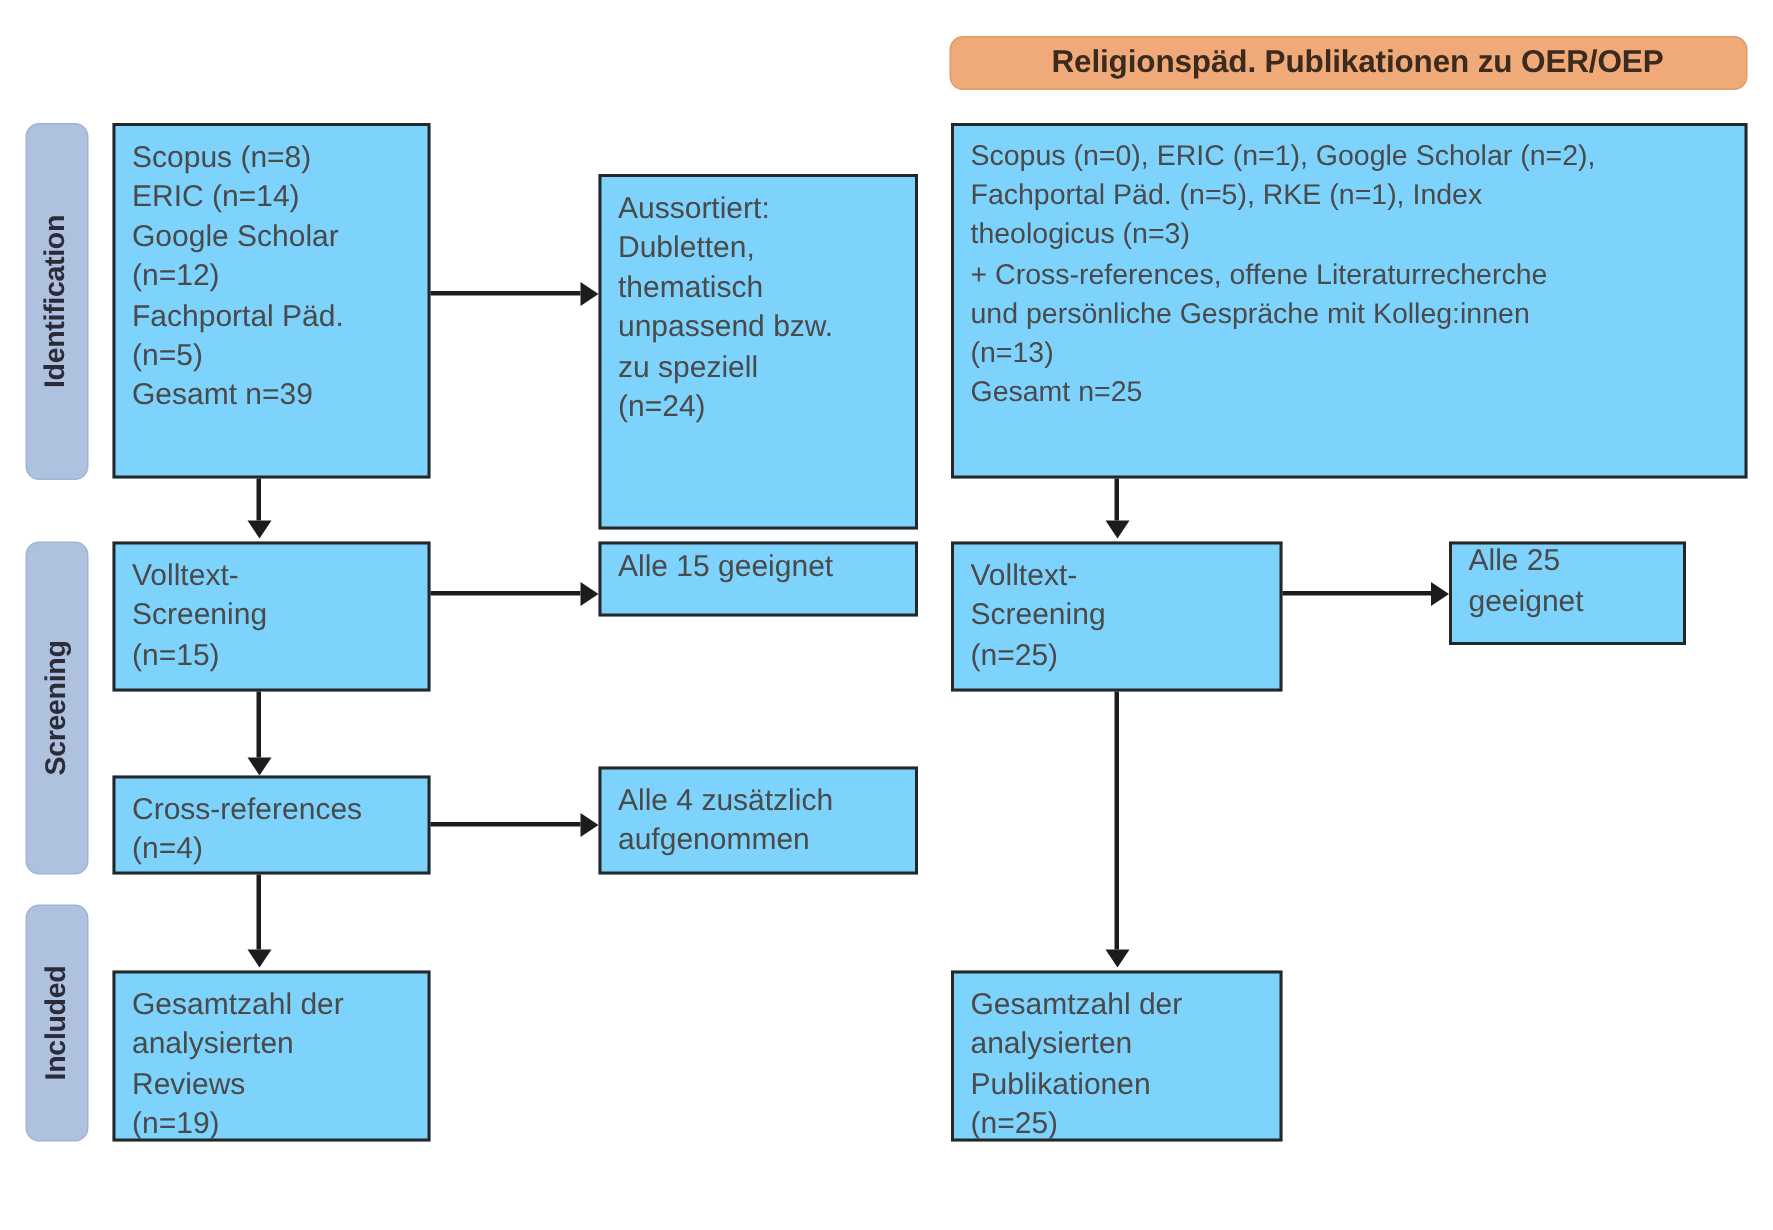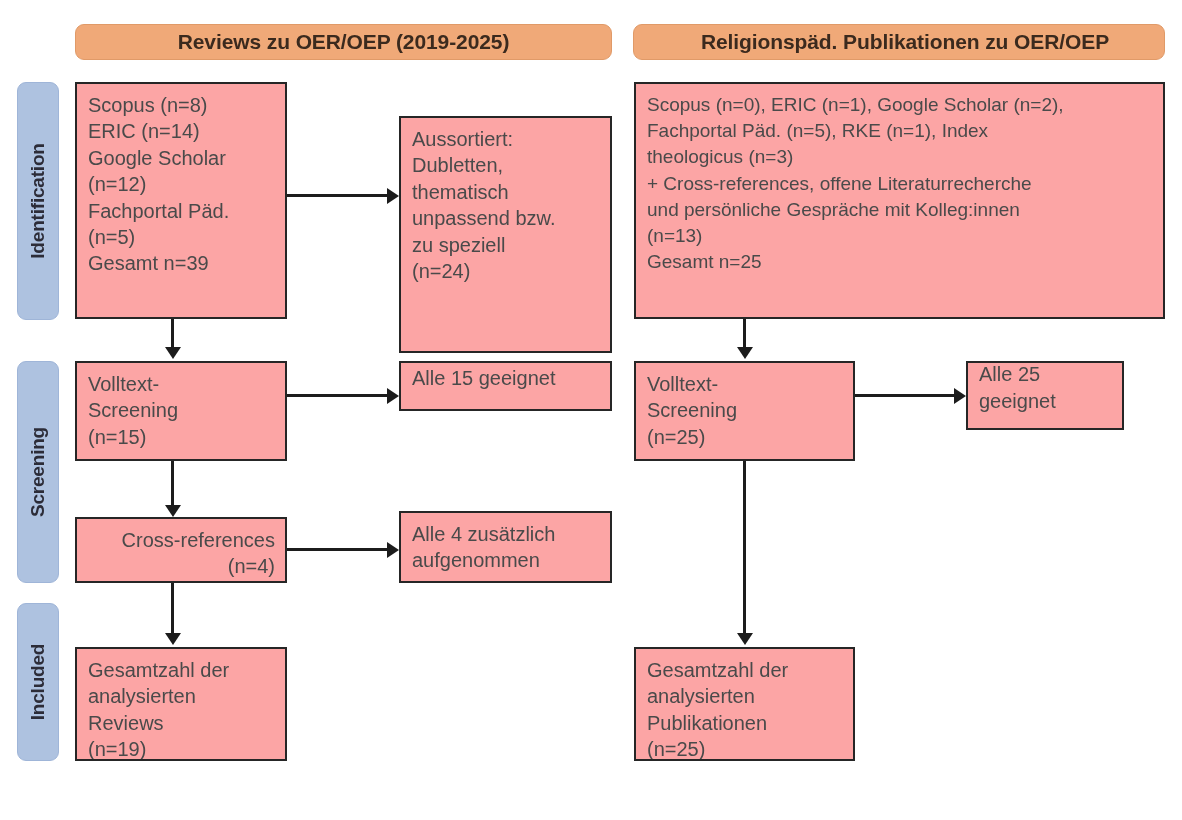--- a/index.html
+++ b/index.html
@@ -54,21 +54,21 @@
     white-space: nowrap;
     font-size: 19px;
     font-weight: bold;
     color: #2c2c38;
     letter-spacing: -0.2px;
   }
 
   
   .node {
     position: absolute;
-    background: #fca5a5;
+    background: #7dd3fc;
     border: 2.5px solid #262626;
     box-sizing: border-box;
     padding: 8px 10px 24px 11px;
     font-size: 20px;
     line-height: 1.32;
     color: #4a4a4a;
     white-space: pre-line;
     overflow: hidden;
   }
   .node.small-text {
@@ -106,21 +106,20 @@
     border-top: 8px solid transparent;
     border-bottom: 8px solid transparent;
     border-left: 12px solid #1c1c1c;
   }
 </style>
 </head>
 <body>
 
 <div id="canvas">
 
-  <div class="col-header" style="left:75px; top:24px; width:537px; height:36px;">Reviews zu OER/OEP (2019-2025)</div>
 
   <div class="col-header" style="left:633px; top:24px; width:532px; height:36px;padding-left:12px;">Religionspäd. Publikationen zu OER/OEP</div>
 
   <div class="stage-tab" style="left:17px; top:82px; width:42px; height:238px;">
     <span>Identification</span>
   </div>
 
   <div class="stage-tab" style="left:17px; top:361px; width:42px; height:222px;">
     <span>Screening</span>
   </div>
@@ -178,21 +177,21 @@
 
   <div class="edge-h" style="left:855px; top:394px; width:99px;"></div>
   <div class="arrow-right" style="left:954px; top:387.5px;"></div>
 
   <div class="edge-v" style="left:171px; top:461px; height:44px;"></div>
   <div class="arrow-down" style="left:164.5px; top:505px;"></div>
 
   <div class="edge-v" style="left:743px; top:461px; height:172px;"></div>
   <div class="arrow-down" style="left:736.5px; top:633px;"></div>
 
-  <div class="node" style="left:75px; top:517px; width:212px; height:66px;text-align:right;">Cross-references
+  <div class="node" style="left:75px; top:517px; width:212px; height:66px;">Cross-references
 (n=4)</div>
 
   <div class="node" style="left:399px; top:511px; width:213px; height:72px;">Alle 4 zusätzlich
 aufgenommen</div>
 
   <div class="edge-h" style="left:287px; top:548px; width:100px;"></div>
   <div class="arrow-right" style="left:387px; top:541.5px;"></div>
 
   <div class="edge-v" style="left:171px; top:583px; height:50px;"></div>
   <div class="arrow-down" style="left:164.5px; top:633px;"></div>

